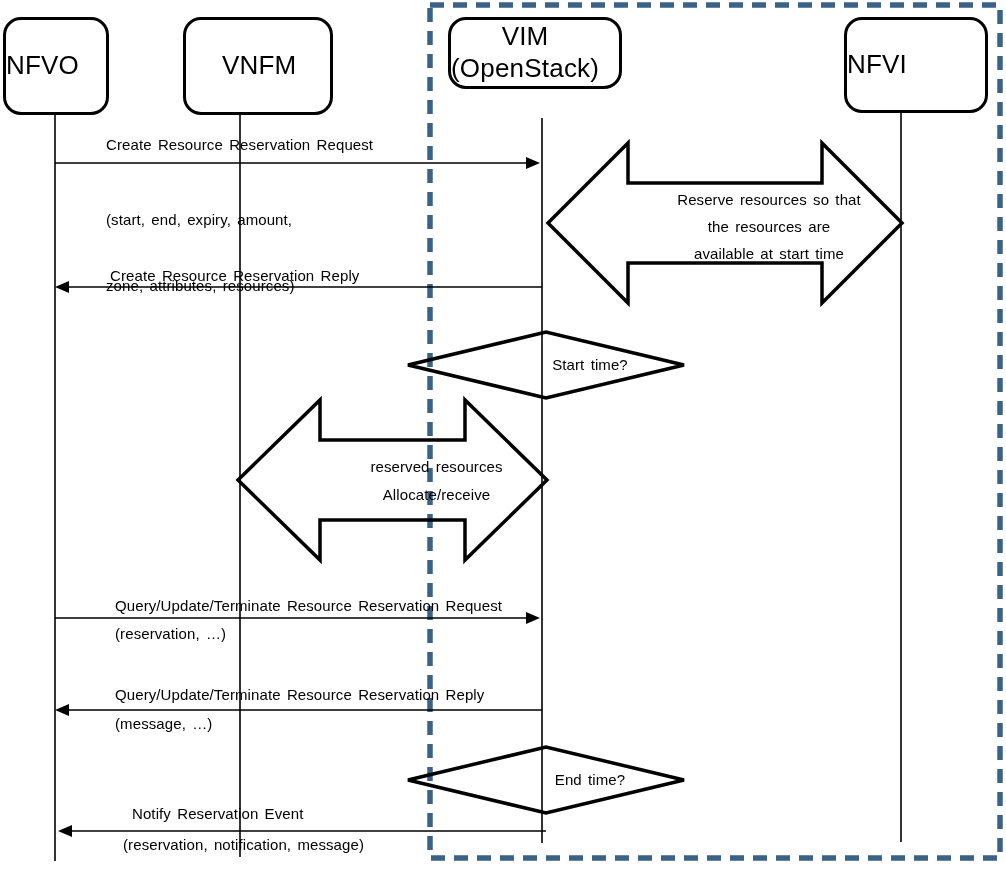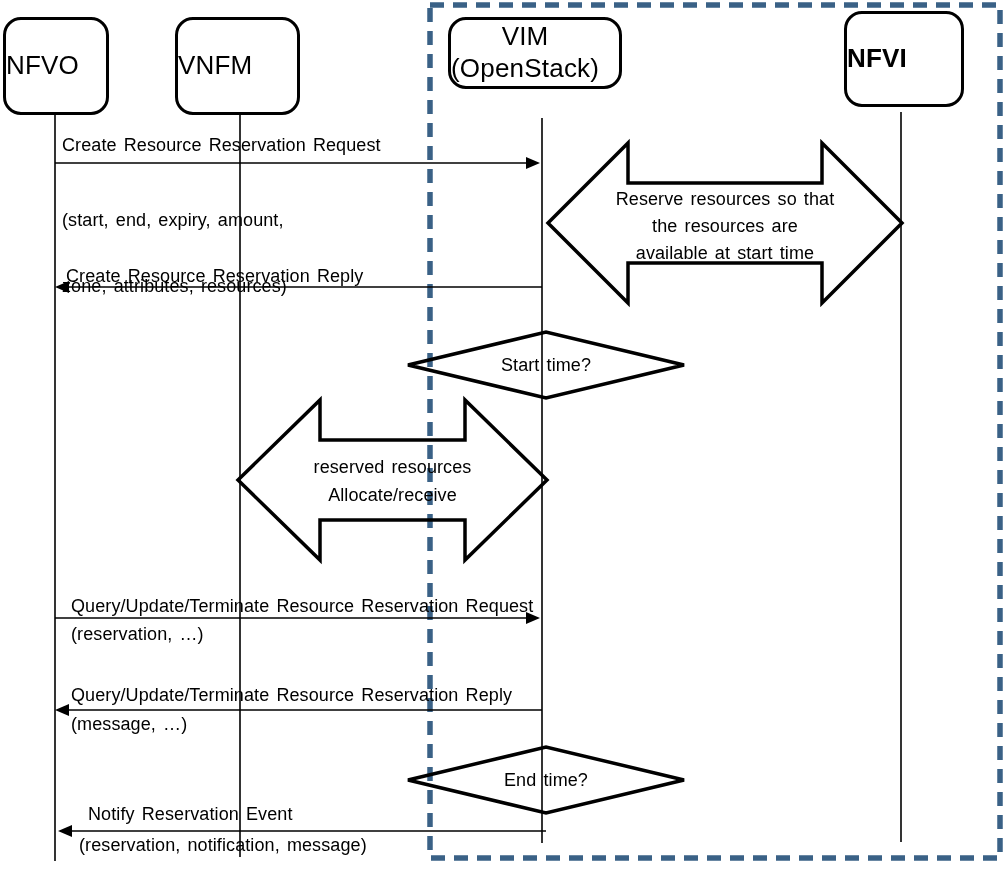--- a/index.html
+++ b/index.html
@@ -24,30 +24,31 @@
     border: 3.5px solid #000;
     border-radius: 18px;
     display: flex;
     align-items: center;
     text-align: center;
     font-size: 26px;
     line-height: 1.22;
     letter-spacing: 0.2px;
   }
   .actor-nfvo { left: 3px;   top: 17px; width: 106px; height: 98px; }
-  .actor-vnfm { left: 175px; top: 17px; width: 125px; height: 98px; }
+  .actor-vnfm { left: 183px; top: 17px; width: 150px; height: 98px; padding-left: 36px; }
   .actor-vim  { left: 448px; top: 17px; width: 174px; height: 72px; }
-  .actor-nfvi { left: 844px; top: 11px; width: 120px; height: 96px; font-weight: bold; }
+  .actor-nfvi { left: 844px; top: 17px; width: 144px; height: 96px; }
   .t {
     position: absolute;
-    font-size: 18px;
+    font-size: 15px;
     line-height: 22px;
     letter-spacing: 0.1px;
     word-spacing: 2px;
     white-space: pre;
+    margin-left: 44px;
   }
   .tc { text-align: center; white-space: normal; }
   .m1-label { left: 62px;  top: 134px; }
   .m1-p     { left: 62px;  top: 165px; }
   .m2-label { left: 66px;  top: 265px; }
   .m2-p     { left: 62px;  top: 294px; }
   .m3-label { left: 71px;  top: 595px; }
   .m3-p     { left: 71px;  top: 623px; }
   .m4-label { left: 71px;  top: 684px; }
   .m4-p     { left: 71px;  top: 713px; }

